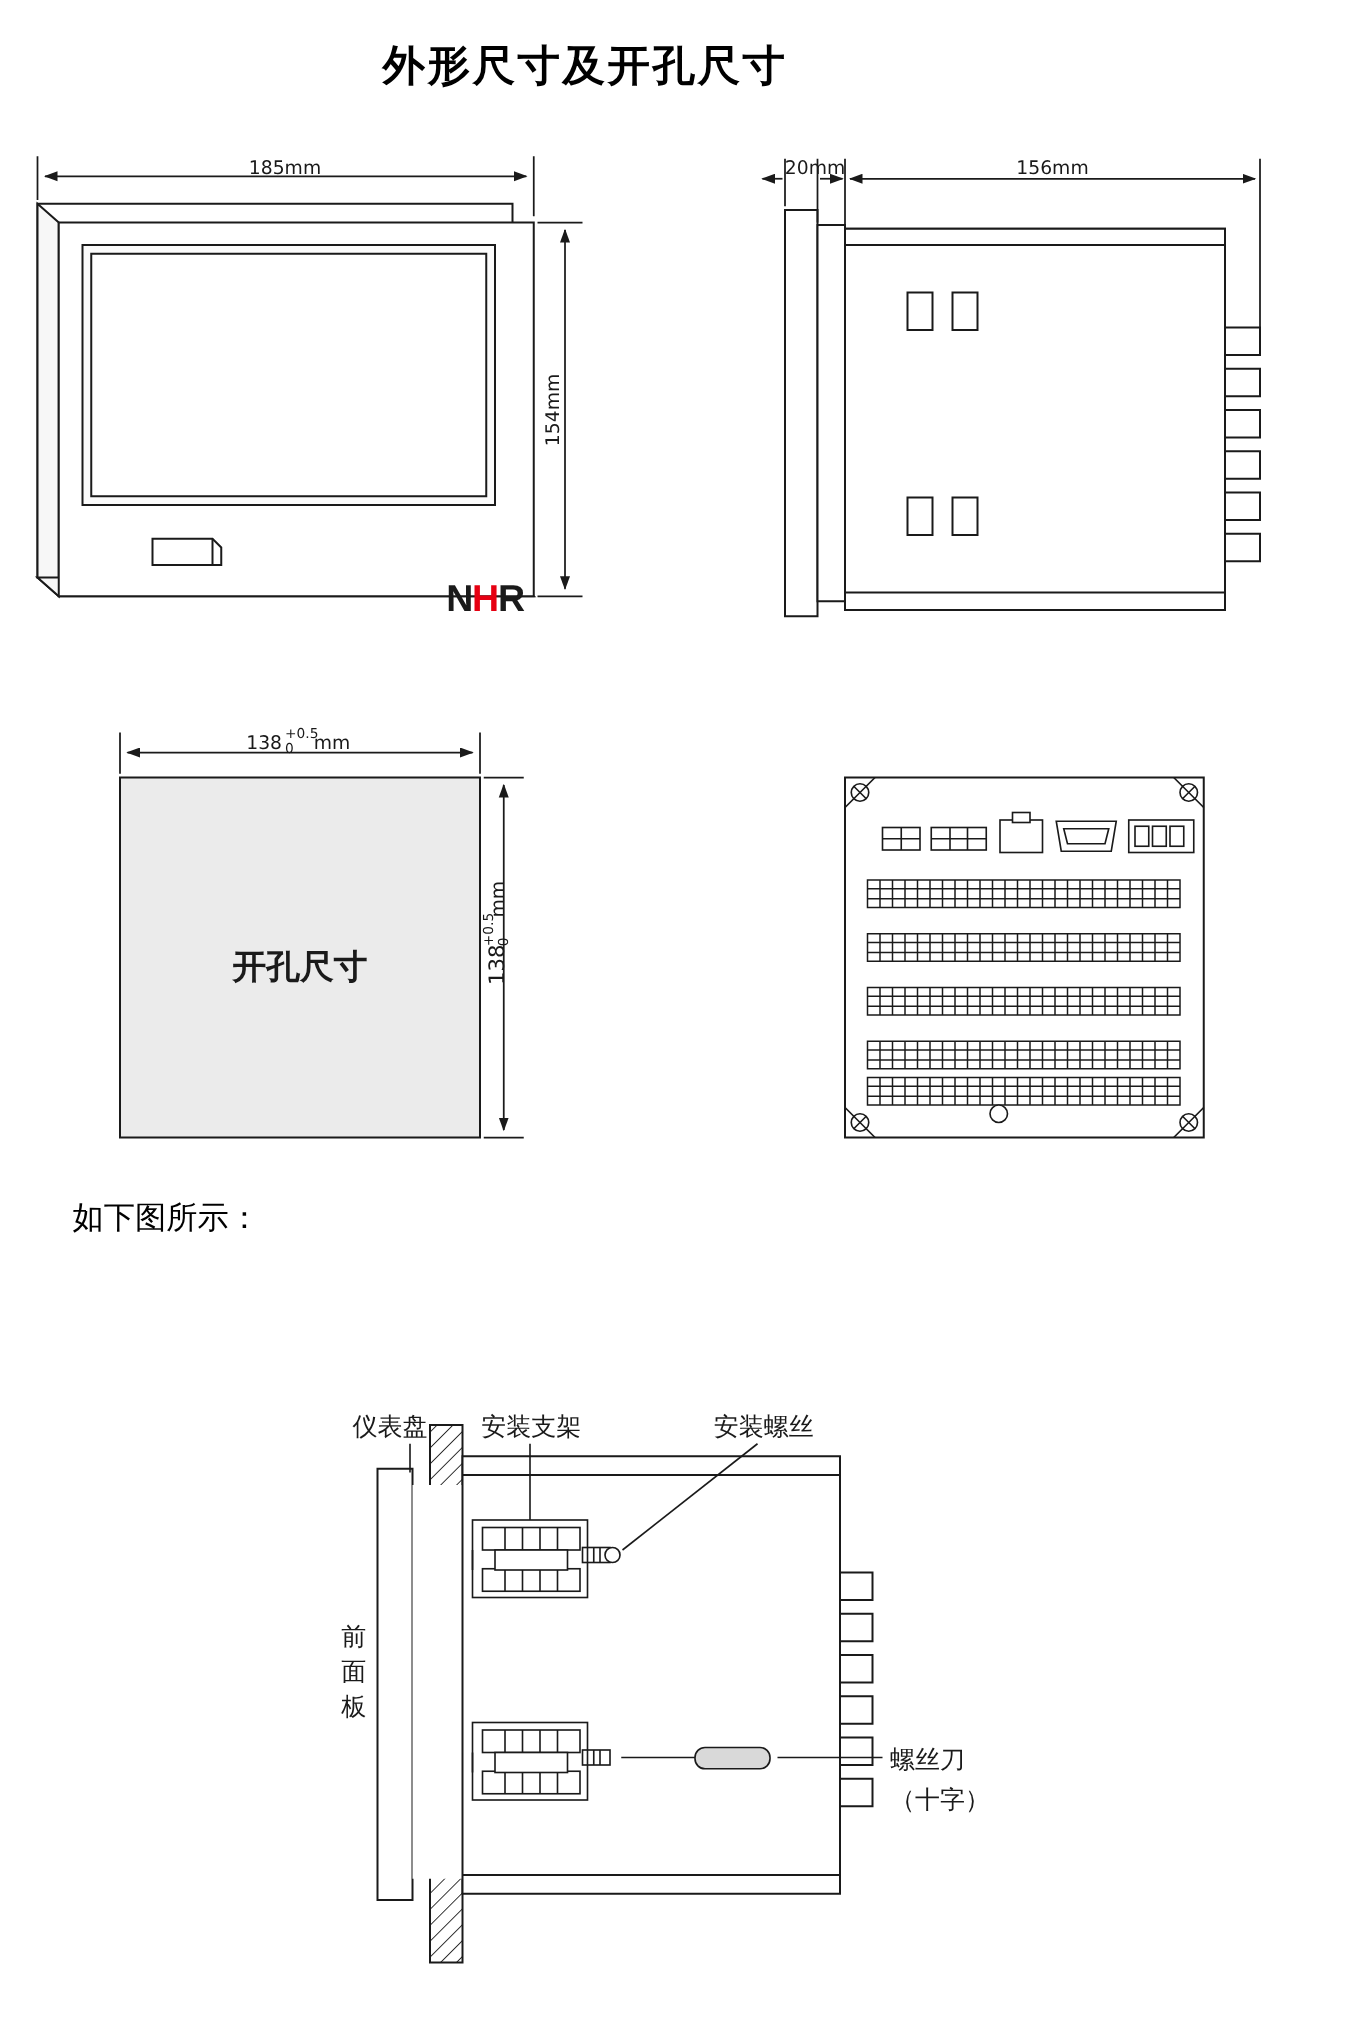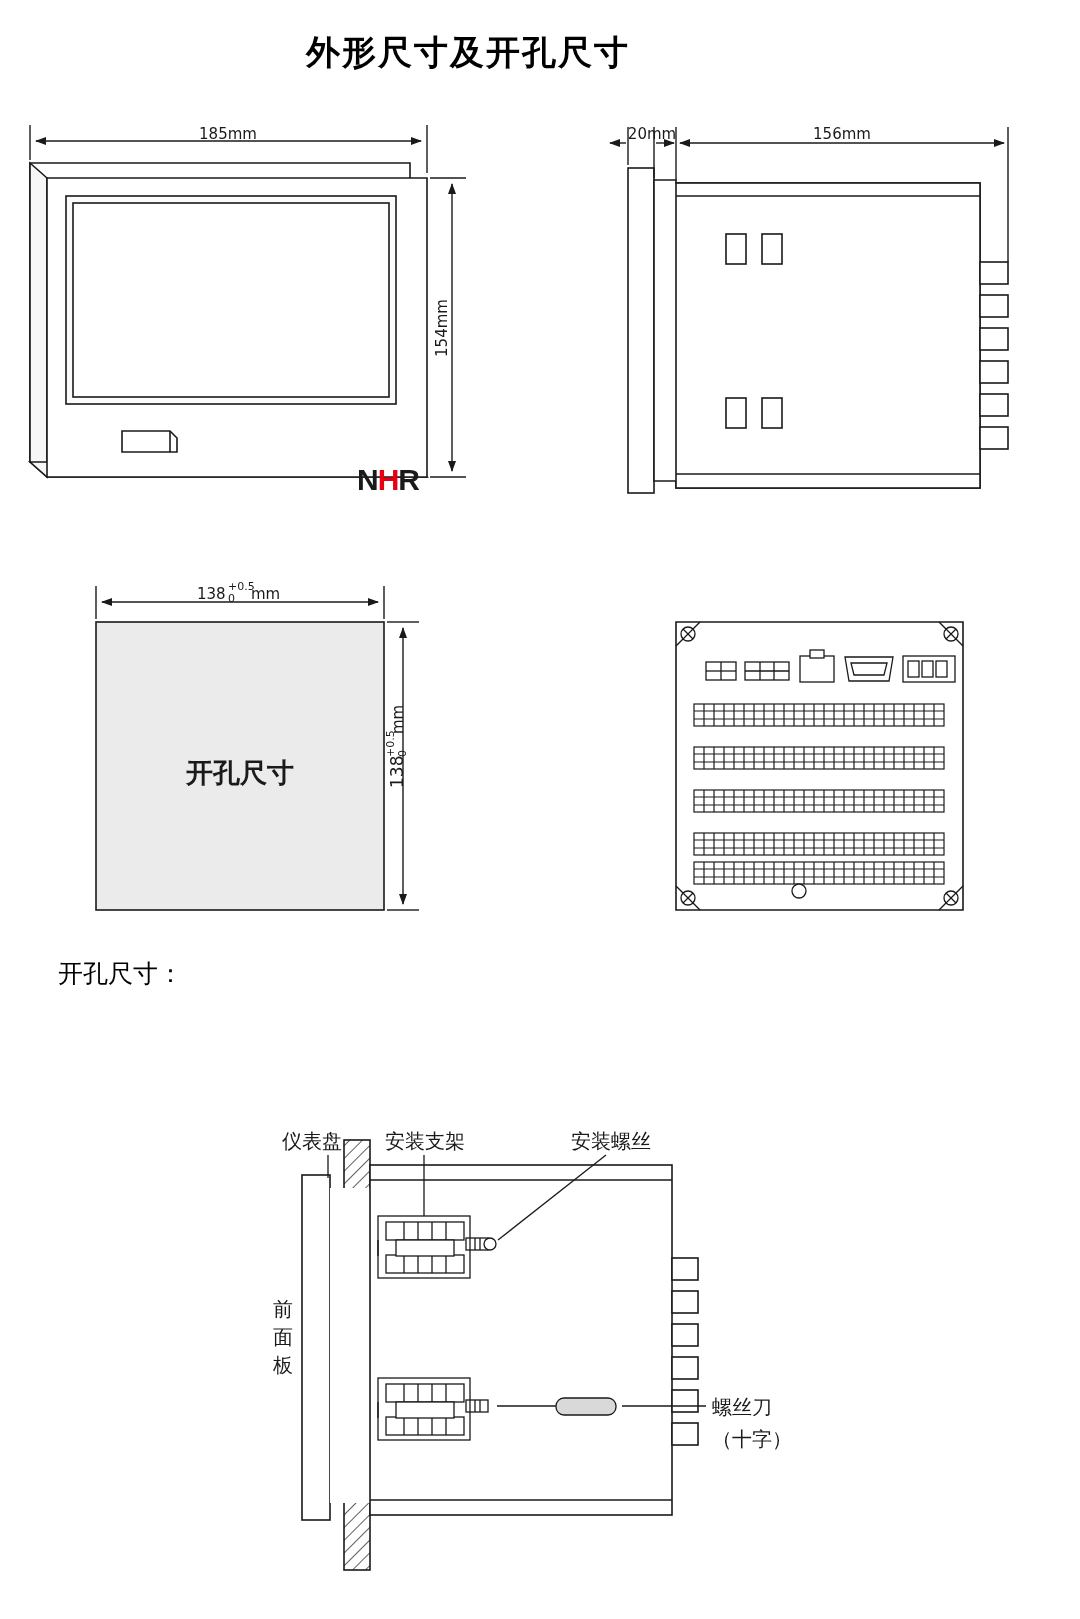--- a/index.html
+++ b/index.html
@@ -313,15 +313,15 @@
       <text x="712" y="1414" font-size="20">螺丝刀</text>
       <text x="712" y="1446" font-size="20">（十字）</text>
     </g>
   </svg>
 
   <div style="position:absolute;left:357px;top:425px;font-size:30px;font-weight:bold;
               letter-spacing:-1px;font-family:'Liberation Sans',sans-serif;margin-top:38px;">
     <span style="color:#1a1a1a;">N</span><span style="color:#e60012;">H</span><span style="color:#1a1a1a;">R</span>
   </div>
 
-  <div class="instr instr-title">开孔尺寸：</div>
+  <div class="instr instr-title">如下图所示：</div>
 
 </div>
 
 </body></html>

